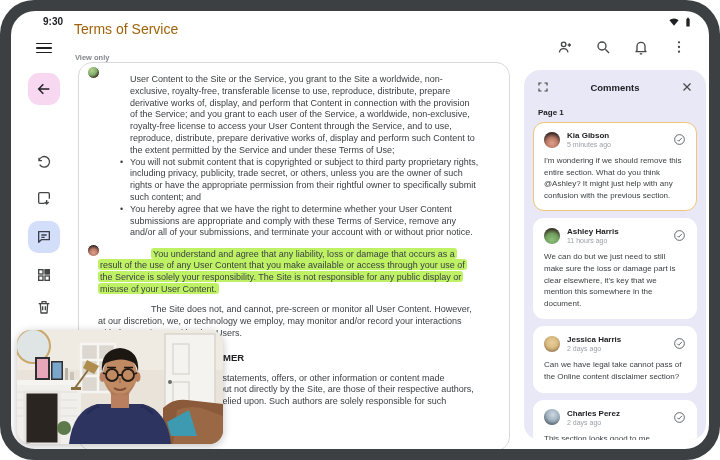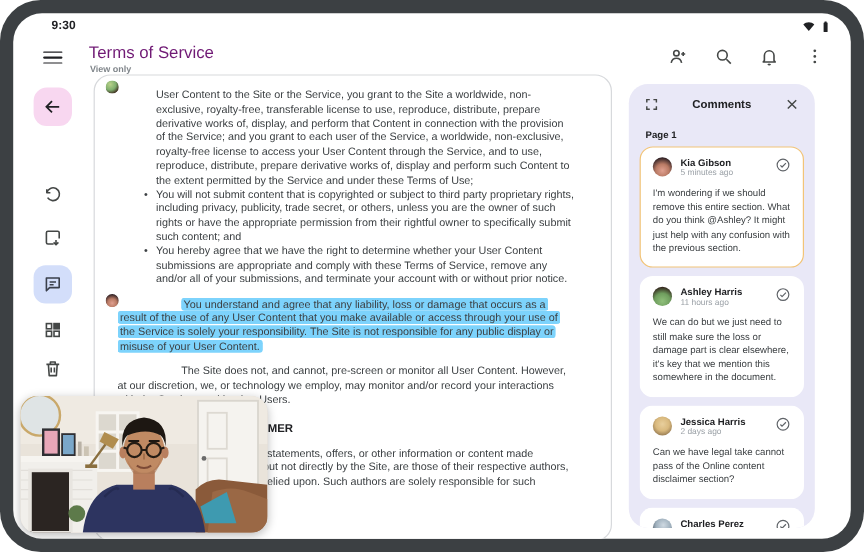--- a/index.html
+++ b/index.html
@@ -10,21 +10,21 @@
             background:#ffffff; border-radius:24px; overflow:hidden; }
 
   
   .status-time { position:absolute; left:20px; top:5px; font-size:10px; font-weight:bold; color:#202124;margin-left:12px; }
   .status-icons { position:absolute; right:16px; top:6px; display:flex; gap:4px; align-items:center; }
 
   
   .hamburger { position:absolute; left:22px; top:26px; width:22px; height:22px; display:flex;
                flex-direction:column; justify-content:center; gap:3px; cursor:pointer; }
   .hamburger span { display:block; height:1.6px; background:#202124; border-radius:1px; margin:0 3px; }
-  .doc-title { position:absolute; left:63px; top:24px; font-size:14px; color:#701a75; }
+  .doc-title { position:absolute; left:63px; top:10px; font-size:14px; color:#a16207; }
   .doc-subtitle { position:absolute; left:64px; top:42px; font-size:7.5px; color:#80868b;font-weight:bold; }
   .header-actions { position:absolute; right:22px; top:28px; display:flex; gap:22px; align-items:center; }
   .hicon { width:16px; height:16px; color:#444746; cursor:pointer; }
 
   
   .rail { position:absolute; left:0; top:52px; width:60px; }
   .rail-btn { position:absolute; left:17px; width:32px; height:32px; border-radius:10px;
               display:flex; align-items:center; justify-content:center; color:#444746; cursor:pointer; }
   .rail-btn svg { width:16px; height:16px; }
   .back-btn { top:10px; background:#f8d7f0; border-radius:11px; }
@@ -33,43 +33,43 @@
 
   
   .page { position:absolute; left:67px; top:51px; width:432px; height:389px; background:#fff;
           border:1px solid #d7d9dc; border-radius:14px; overflow:hidden; }
   .page-inner { position:absolute; left:19px; right:30px; top:11px; font-size:9px;
                 line-height:11.8px; color:#3c4043; }
   .list { margin-left:22px; }
   .li-row { display:flex; }
   .li-marker { width:10px; flex:0 0 10px; }
   .para { margin-top:9px; text-indent:53px; }
-  .hl { background:#7dd3fc; border-radius:3px; padding:0.5px 2px;
+  .hl { background:#bef264; border-radius:3px; padding:0.5px 2px;
         -webkit-box-decoration-break:clone; box-decoration-break:clone; }
   .doc-heading { margin-top:12px; font-weight:bold; font-size:9.5px; color:#202124; }
   .margin-avatar { position:absolute; width:13px; height:13px; border-radius:50%;
                    border:1px solid #fff; }
   .ava-green { background:radial-gradient(circle at 35% 30%, #b9d28a 0%, #7fae6e 45%, #433524 75%); }
   .ava-kia   { background:radial-gradient(circle at 50% 70%, #e0a090 0%, #b97a64 40%, #2e2024 78%); }
   .ava-ashley{ background:radial-gradient(circle at 50% 75%, #8fbf7a 0%, #6f9e5e 45%, #35291f 80%); }
   .ava-jess  { background:radial-gradient(circle at 50% 40%, #e8cf9d 0%, #d9b97e 45%, #8a6f4a 85%); }
   .ava-charles{background:radial-gradient(circle at 55% 35%, #cfd9e2 0%, #9fb0bd 45%, #44505a 85%); }
 
   
-  .comments { position:absolute; left:513px; top:59px; width:155px; height:370px;
+  .comments { position:absolute; left:513px; top:59px; width:182px; height:370px;
               background:#e9e8f7; border-radius:16px; overflow:hidden; }
   .c-header { position:absolute; left:0; right:0; top:0; height:34px; display:flex;
               align-items:center; padding:0 13px; }
   .c-title { flex:1; text-align:center; font-size:9.5px; font-weight:bold; color:#202124; }
   .cicon { width:12px; height:12px; color:#444746; cursor:pointer; }
   .c-page-label { position:absolute; left:14px; top:38px; font-size:8px; font-weight:bold; color:#202124; }
   .c-list { position:absolute; left:9px; right:9px; top:52px; display:flex; flex-direction:column; gap:7px; }
   .card { background:#fff; border-radius:11px; padding:8px 10px 9px; border:1.5px solid transparent; }
   .card.active { border-color:#f2c478; }
-  .card-head { display:flex; align-items:flex-start; gap:7px; }
+  .card-head { display:flex; align-items:center; gap:7px; }
   .card-ava { width:16px; height:16px; border-radius:50%; flex:0 0 16px; }
   .card-who { flex:1; }
   .card-name { font-size:8px; font-weight:bold; color:#202124; }
   .card-time { font-size:7px; color:#9aa0a6; margin-top:1px; }
   .resolve { width:13px; height:13px; color:#5f6368; cursor:pointer; flex:0 0 13px; }
   .card-text { margin-top:7px; font-size:8px; line-height:11.6px; color:#3c4043; }
 
   
   .pip { position:absolute; left:6px; top:319px; width:206px; height:114px; border-radius:14px;
          overflow:hidden; box-shadow:0 2px 8px rgba(0,0,0,.25); cursor:pointer; background:#e8e2da; }

